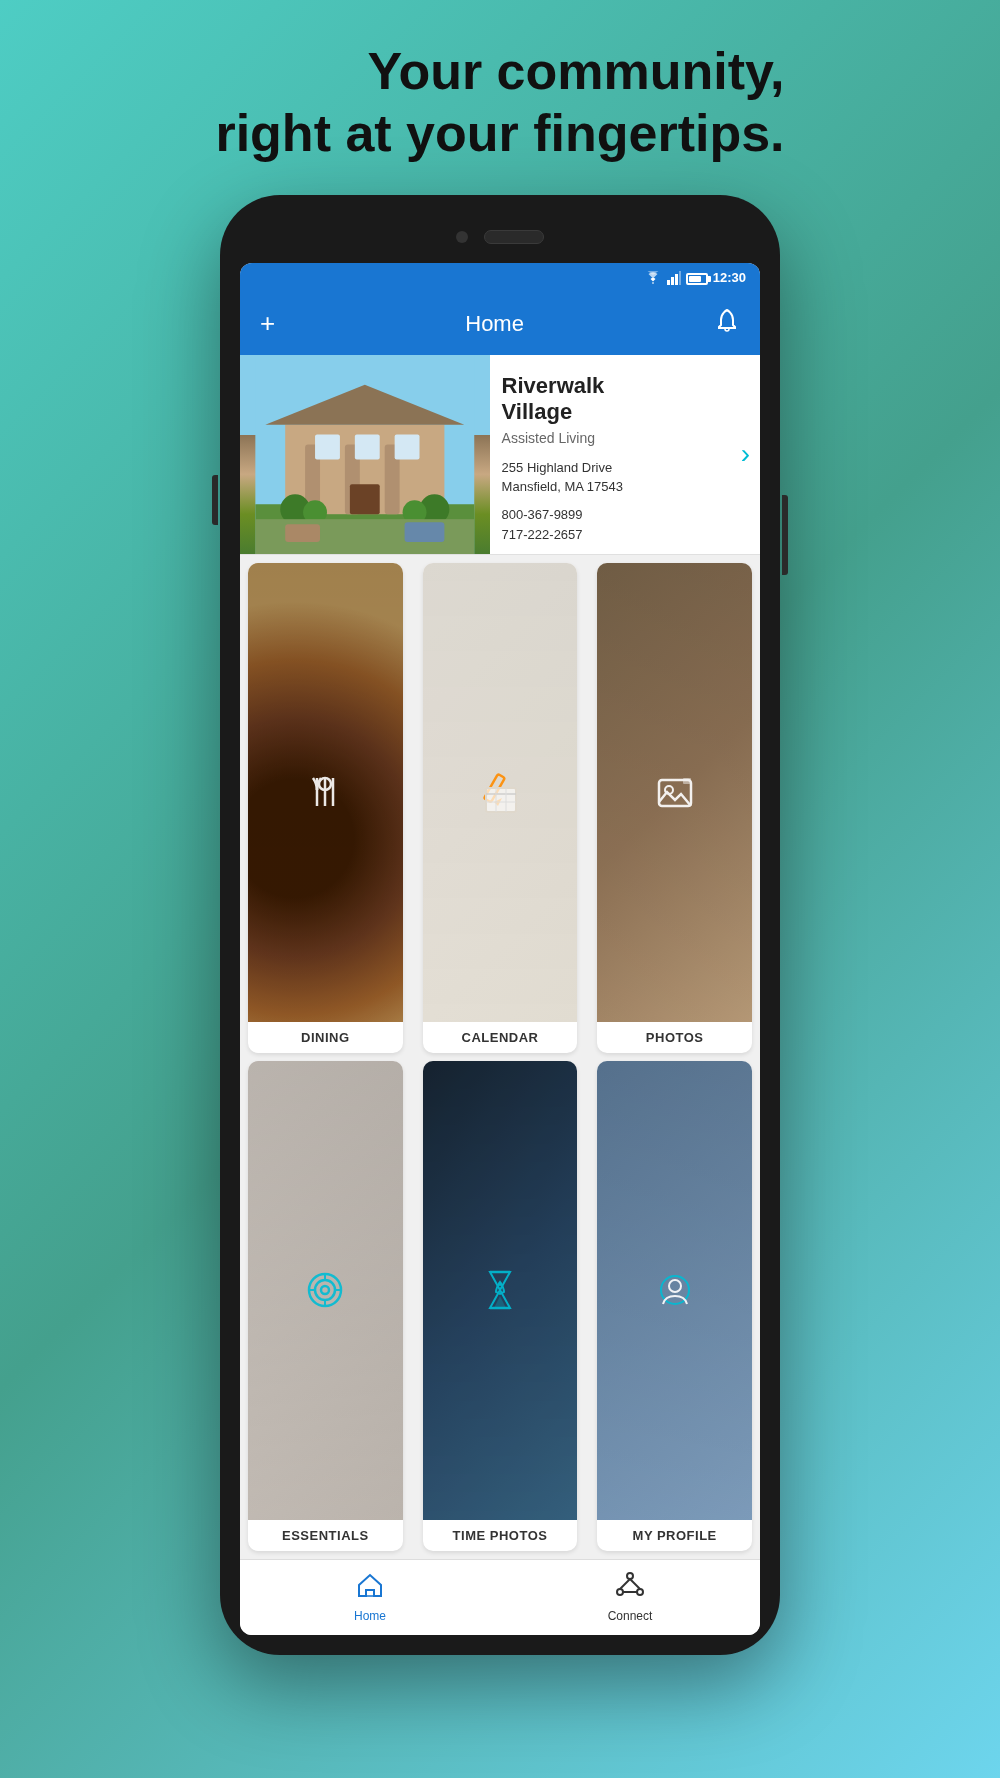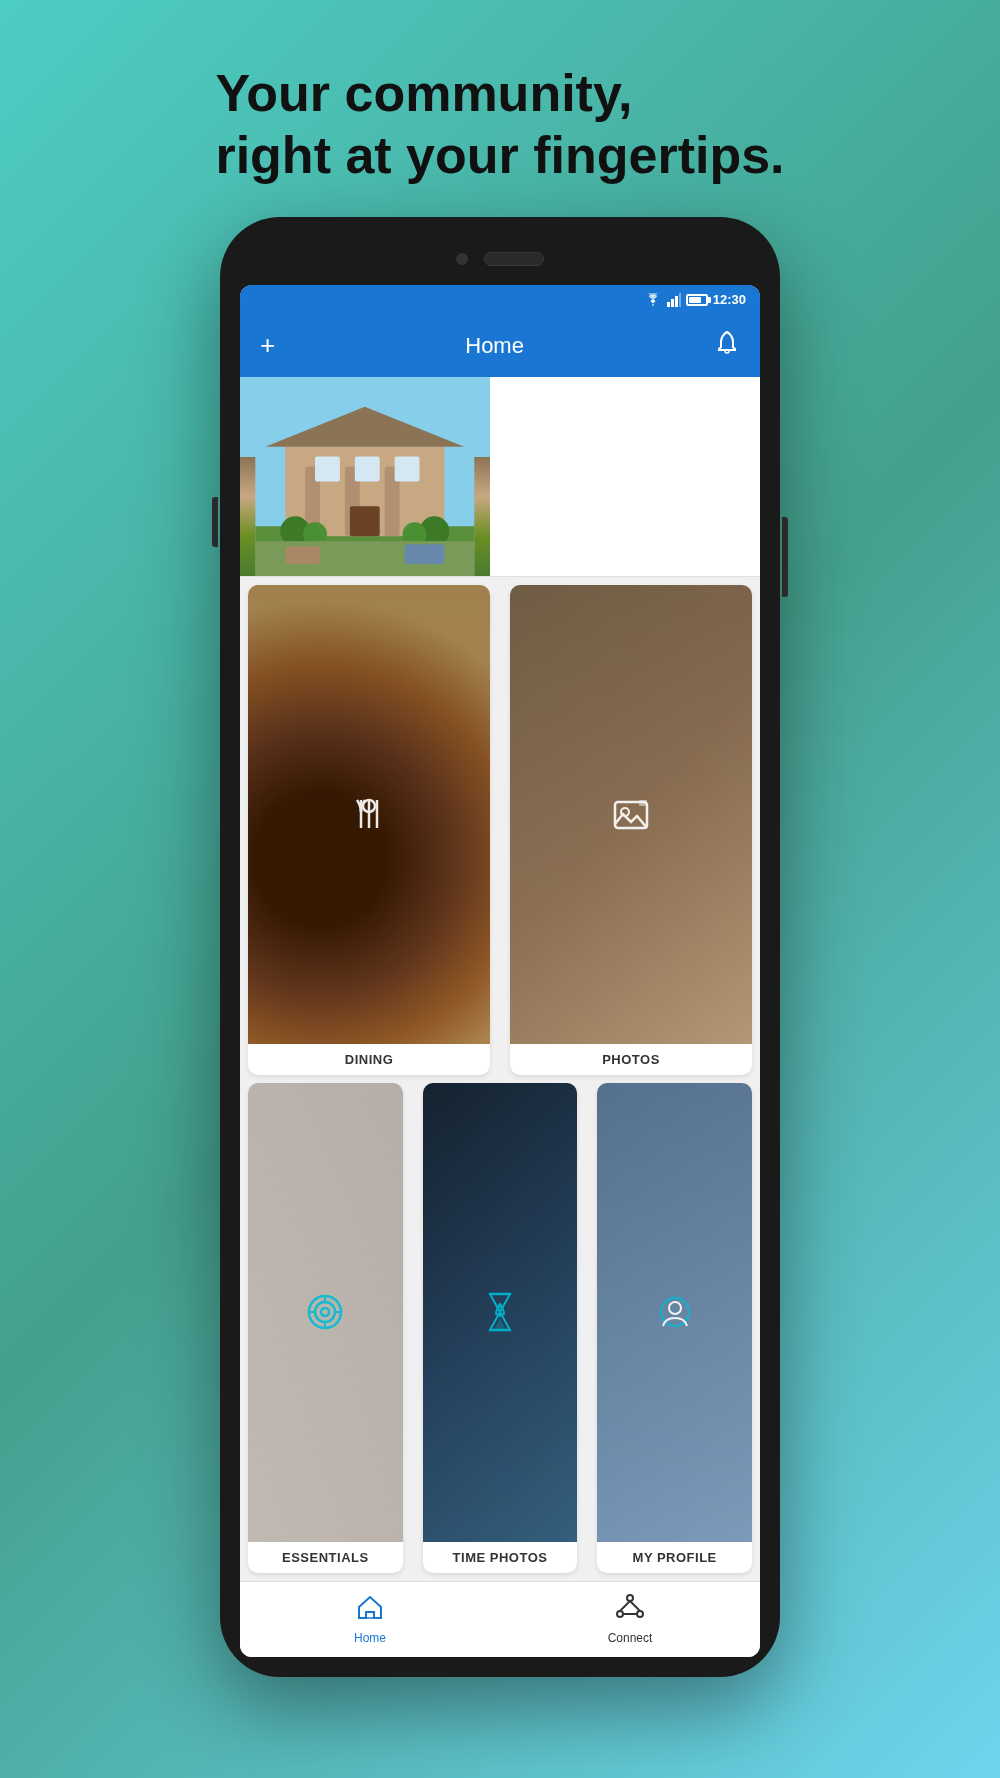--- a/index.html
+++ b/index.html
@@ -10,22 +10,22 @@
       background: linear-gradient(135deg, #4ecdc4 0%, #44a08d 50%, #6dd5ed 100%);
       display: flex;
       flex-direction: column;
       align-items: center;
       justify-content: flex-start;
       font-family: 'Arial', sans-serif;
       overflow: hidden;
     }
 
     .headline {
-      text-align: left;
-      margin-top: 62px;
+      text-align: right;
+      margin-top: 40px;
       margin-bottom: 30px;
     }
 
     .headline h1 {
       font-size: 52px;
       font-weight: 900;
       color: #111;
       line-height: 1.2;
     }
 
@@ -80,21 +80,21 @@
       background: #1976d2;
       display: flex;
       align-items: center;
       justify-content: flex-end;
       padding: 6px 14px;
       gap: 8px;
       height: 30px;
     }
     .status-icons {
       display: flex;
-      align-items: center;
+      align-items: flex-end;
       gap: 5px;
     }
     .battery-icon {
       width: 22px;
       height: 12px;
       border: 2px solid white;
       border-radius: 2px;
       position: relative;
       display: flex;
       align-items: center;
@@ -405,39 +405,71 @@
           <circle cx="60" cy="158" r="12" fill="#4a8f32"></circle>
           <circle cx="160" cy="158" r="12" fill="#4a8f32"></circle>
 
           <rect x="0" y="165" width="220" height="35" fill="#7a9a5a"></rect>
 
           <rect x="150" y="168" width="40" height="20" fill="#6688aa" rx="3"></rect>
           <rect x="30" y="170" width="35" height="18" fill="#aa8866" rx="3"></rect>
         </svg>
       </div>
 
+      <div class="community-info">
+        <div class="community-name">
+          <span style="white-space: pre-line;">Riverwalk
+Village</span>
+        </div>
+        <div class="community-type">Assisted Living</div>
+        <div class="community-address">
+          <span>255 Highland Drive</span><br>
+          <span>Mansfield, MA 17543</span>
+        </div>
+        <div class="community-phone">
+          <span>800-367-9899</span><br>
+          <span>717-222-2657</span>
+        </div>
+        <span class="chevron-right">›</span>
+      </div>
     </div>
 
     <div class="tiles-container">
       <div class="tiles-row">
 
         <div class="tile">
           <div class="tile-image dining-bg">
             <svg class="tile-icon-overlay" width="44" height="44" viewBox="0 0 44 44" fill="white">
               <line x1="14" y1="8" x2="14" y2="36" stroke="white" stroke-width="2.5"></line>
               <path d="M10 8 Q14 14 14 20" stroke="white" stroke-width="2.5" fill="none"></path>
               <path d="M18 8 Q14 14 14 20" stroke="white" stroke-width="2.5" fill="none"></path>
               <line x1="22" y1="8" x2="22" y2="36" stroke="white" stroke-width="2.5"></line>
               <circle cx="22" cy="14" r="6" stroke="white" stroke-width="2.5" fill="none"></circle>
               <line x1="30" y1="8" x2="30" y2="36" stroke="white" stroke-width="2.5"></line>
             </svg>
           </div>
           <div class="tile-label">DINING</div>
         </div>
 
+        <div class="tile">
+          <div class="tile-image calendar-bg">
+            <svg class="tile-icon-overlay" width="44" height="44" viewBox="0 0 44 44" fill="none">
+
+              <rect x="20" y="4" width="8" height="28" rx="2" transform="rotate(30 20 4)" fill="none" stroke="#ff8c00" stroke-width="2.5"></rect>
+              <polygon points="16,32 24,28 20,36" fill="#ff8c00"></polygon>
+
+              <rect x="8" y="18" width="30" height="24" rx="2" stroke="#e0d8cc" stroke-width="2" fill="rgba(255,255,255,0.7)"></rect>
+              <line x1="8" y1="24" x2="38" y2="24" stroke="#ccc" stroke-width="1.5"></line>
+              <line x1="18" y1="18" x2="18" y2="42" stroke="#ddd" stroke-width="1"></line>
+              <line x1="28" y1="18" x2="28" y2="42" stroke="#ddd" stroke-width="1"></line>
+              <line x1="8" y1="32" x2="38" y2="32" stroke="#ddd" stroke-width="1"></line>
+            </svg>
+          </div>
+          <div class="tile-label">CALENDAR</div>
+        </div>
 
         <div class="tile">
           <div class="tile-image photos-bg">
             <svg class="tile-icon-overlay" width="44" height="44" viewBox="0 0 44 44" fill="white">
               <rect x="6" y="10" width="32" height="26" rx="3" stroke="white" stroke-width="2.5" fill="none"></rect>
               <circle cx="16" cy="20" r="4" stroke="white" stroke-width="2" fill="none"></circle>
               <path d="M6 32 L14 22 L22 30 L28 24 L38 36" stroke="white" stroke-width="2.5" fill="none"></path>
               <rect x="30" y="8" width="8" height="6" rx="1" fill="white" opacity="0.5"></rect>
             </svg>
           </div>

